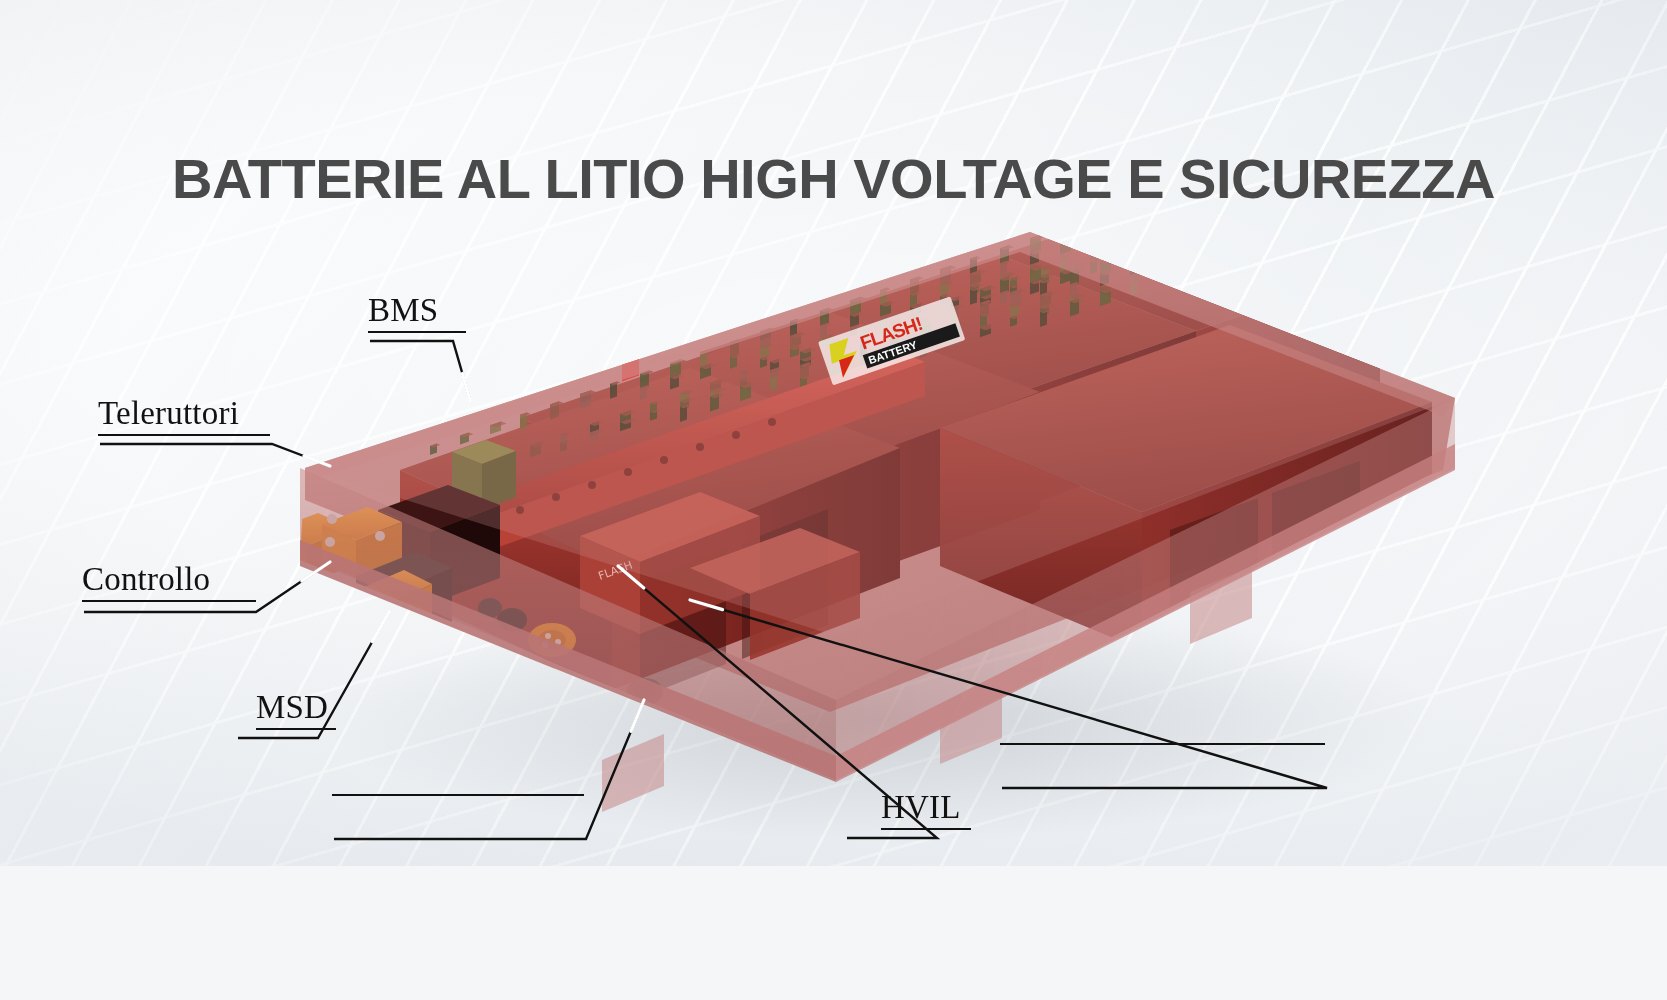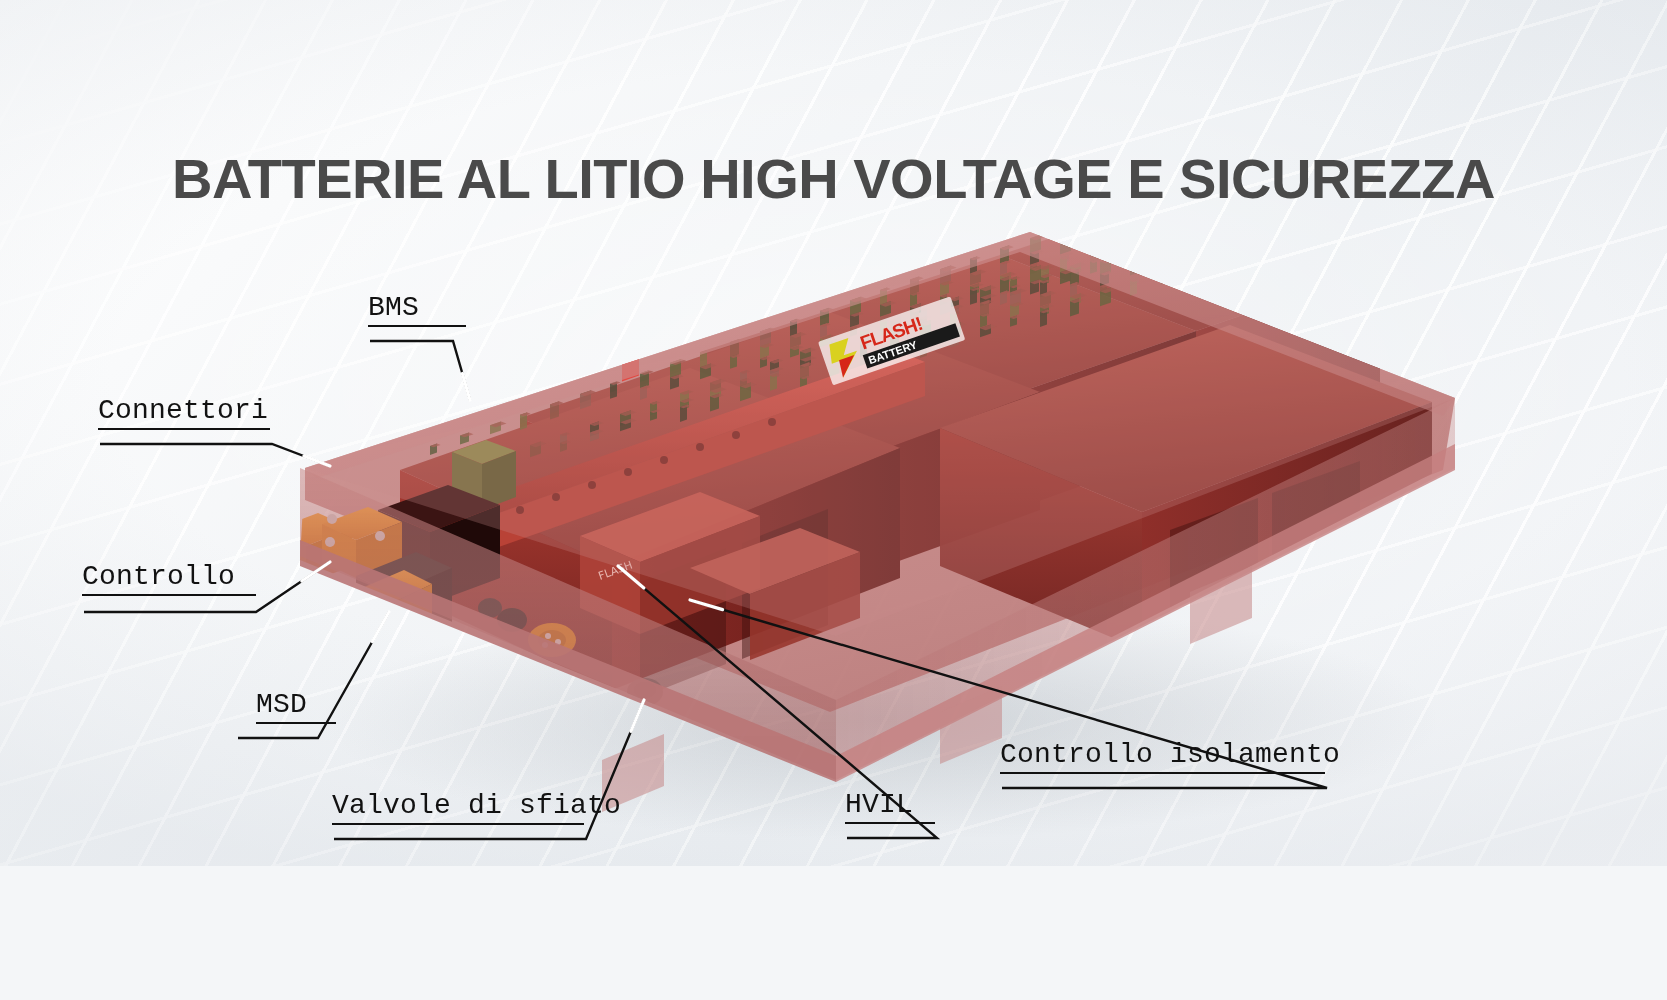--- a/index.html
+++ b/index.html
@@ -37,22 +37,22 @@
     font-size:56px;
     letter-spacing:-0.5px;
     color:#4a4a4a;
     white-space:nowrap;
   }
 
   svg#render{position:absolute;left:0;top:0;width:1667px;height:1000px;}
 
   .lbl{
     position:absolute;
-    font-family:Liberation Mono, monospace;
-    font-size:28px;
+    font-family:Liberation Serif, serif;
+    font-size:33px;
     color:#121212;
     white-space:nowrap;
     line-height:1.05;
     letter-spacing:.2px;
   }
   .lbl .ul{
     display:block;height:0;border-bottom:2.4px solid #111;
     margin-top:3px;
   }
 </style>
@@ -649,21 +649,21 @@
         <path d="M 301.82797506449174,581.0351519834516 L 330,562"></path>
         <path d="M 372.3087997496239,641.6210032612308 L 389,612"></path>
         <path d="M 630.9070497157558,731.3779325777577 L 644,700"></path>
         <path d="M 643.8718873194895,588.0600418523546 L 618,566"></path>
         <path d="M 722.6094460152699,609.6241379134549 L 690,600"></path>
       </g>
   </svg>
 
   <div id="callout-layer">
       <div class="lbl" style="left: 368px; top: 293px;"><span>BMS</span><span class="ul" style="width: 98px;"></span></div>
-      <div class="lbl" style="left: 98px; top: 396px;"><span>Connettori</span><span class="ul" style="width: 172px;"></span></div>
+      <div class="lbl" style="left: 98px; top: 396px;"><span>Teleruttori</span><span class="ul" style="width: 172px;"></span></div>
       <div class="lbl" style="left: 82px; top: 562px;"><span>Controllo</span><span class="ul" style="width: 174px;"></span></div>
       <div class="lbl" style="left: 236px; top: 690px; margin-left: 20px;"><span>MSD</span><span class="ul" style="width: 80px;"></span></div>
-      <div class="lbl" style="left: 332px; top: 791px;"><span>Valvole di sfiato</span><span class="ul" style="width: 252px;"></span></div>
-      <div class="lbl" style="left: 845px; top: 790px;"><span>HVIL</span><span class="ul" style="width: 90px;"></span></div>
-      <div class="lbl" style="left: 1000px; top: 740px;"><span>Controllo isolamento</span><span class="ul" style="width: 325px;"></span></div>
+      <div class="lbl" style="left: 332px; top: 791px;"><span class="ul" style="width: 252px;"></span></div>
+      <div class="lbl" style="left: 881px; top: 790px;"><span>HVIL</span><span class="ul" style="width: 90px;"></span></div>
+      <div class="lbl" style="left: 1000px; top: 740px;"><span class="ul" style="width: 325px;"></span></div>
     </div>
 
 </div>
 
 </body></html>

